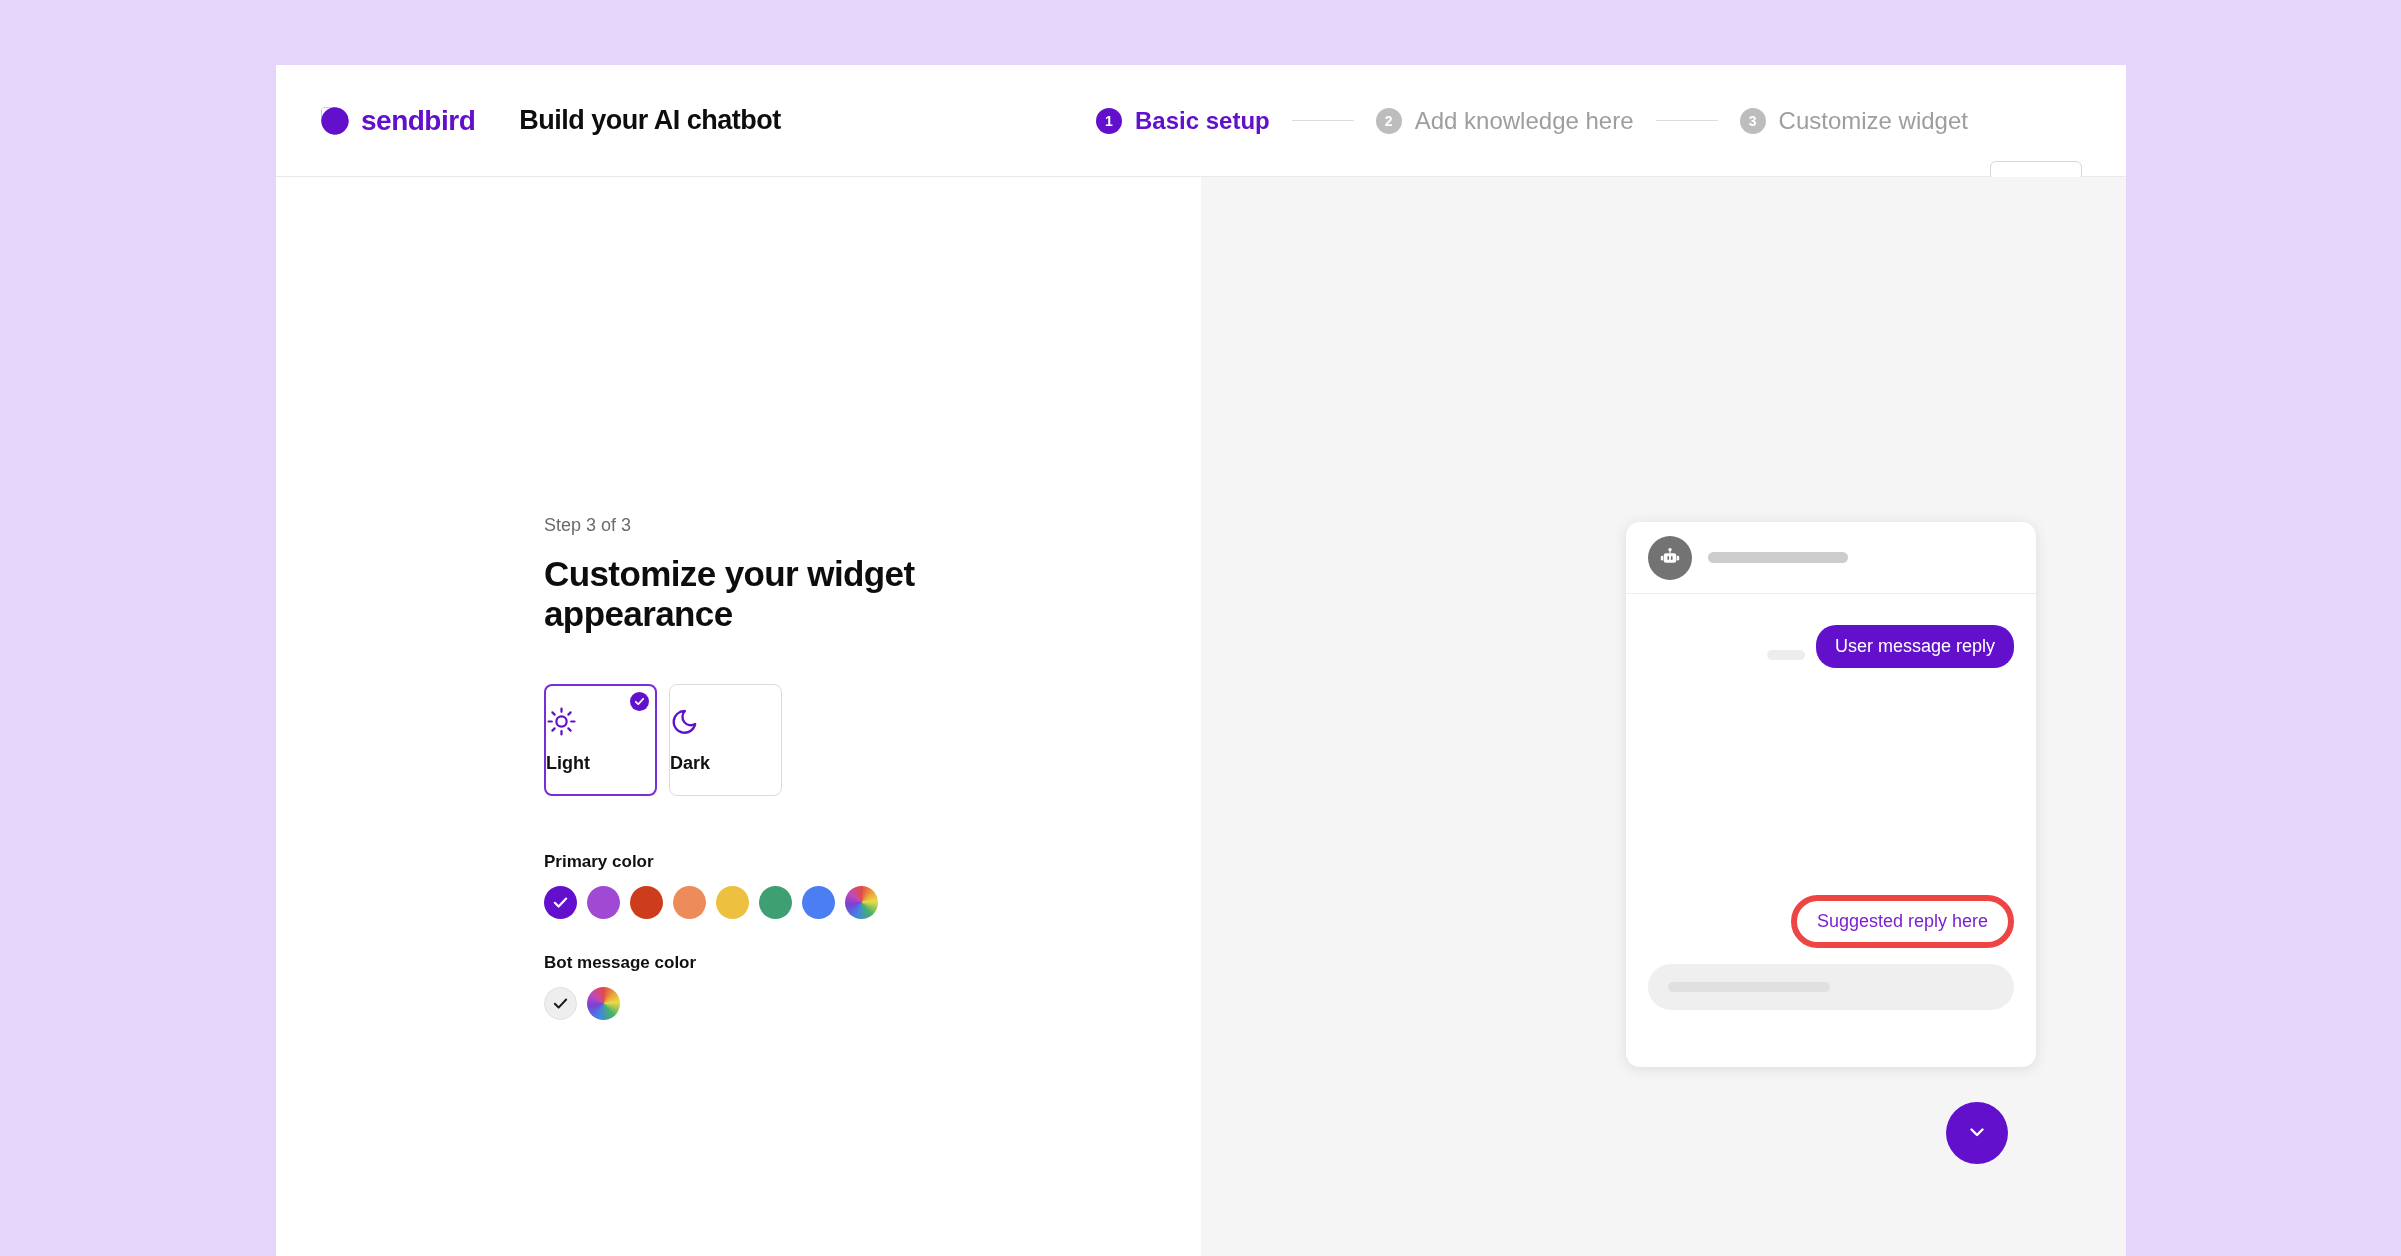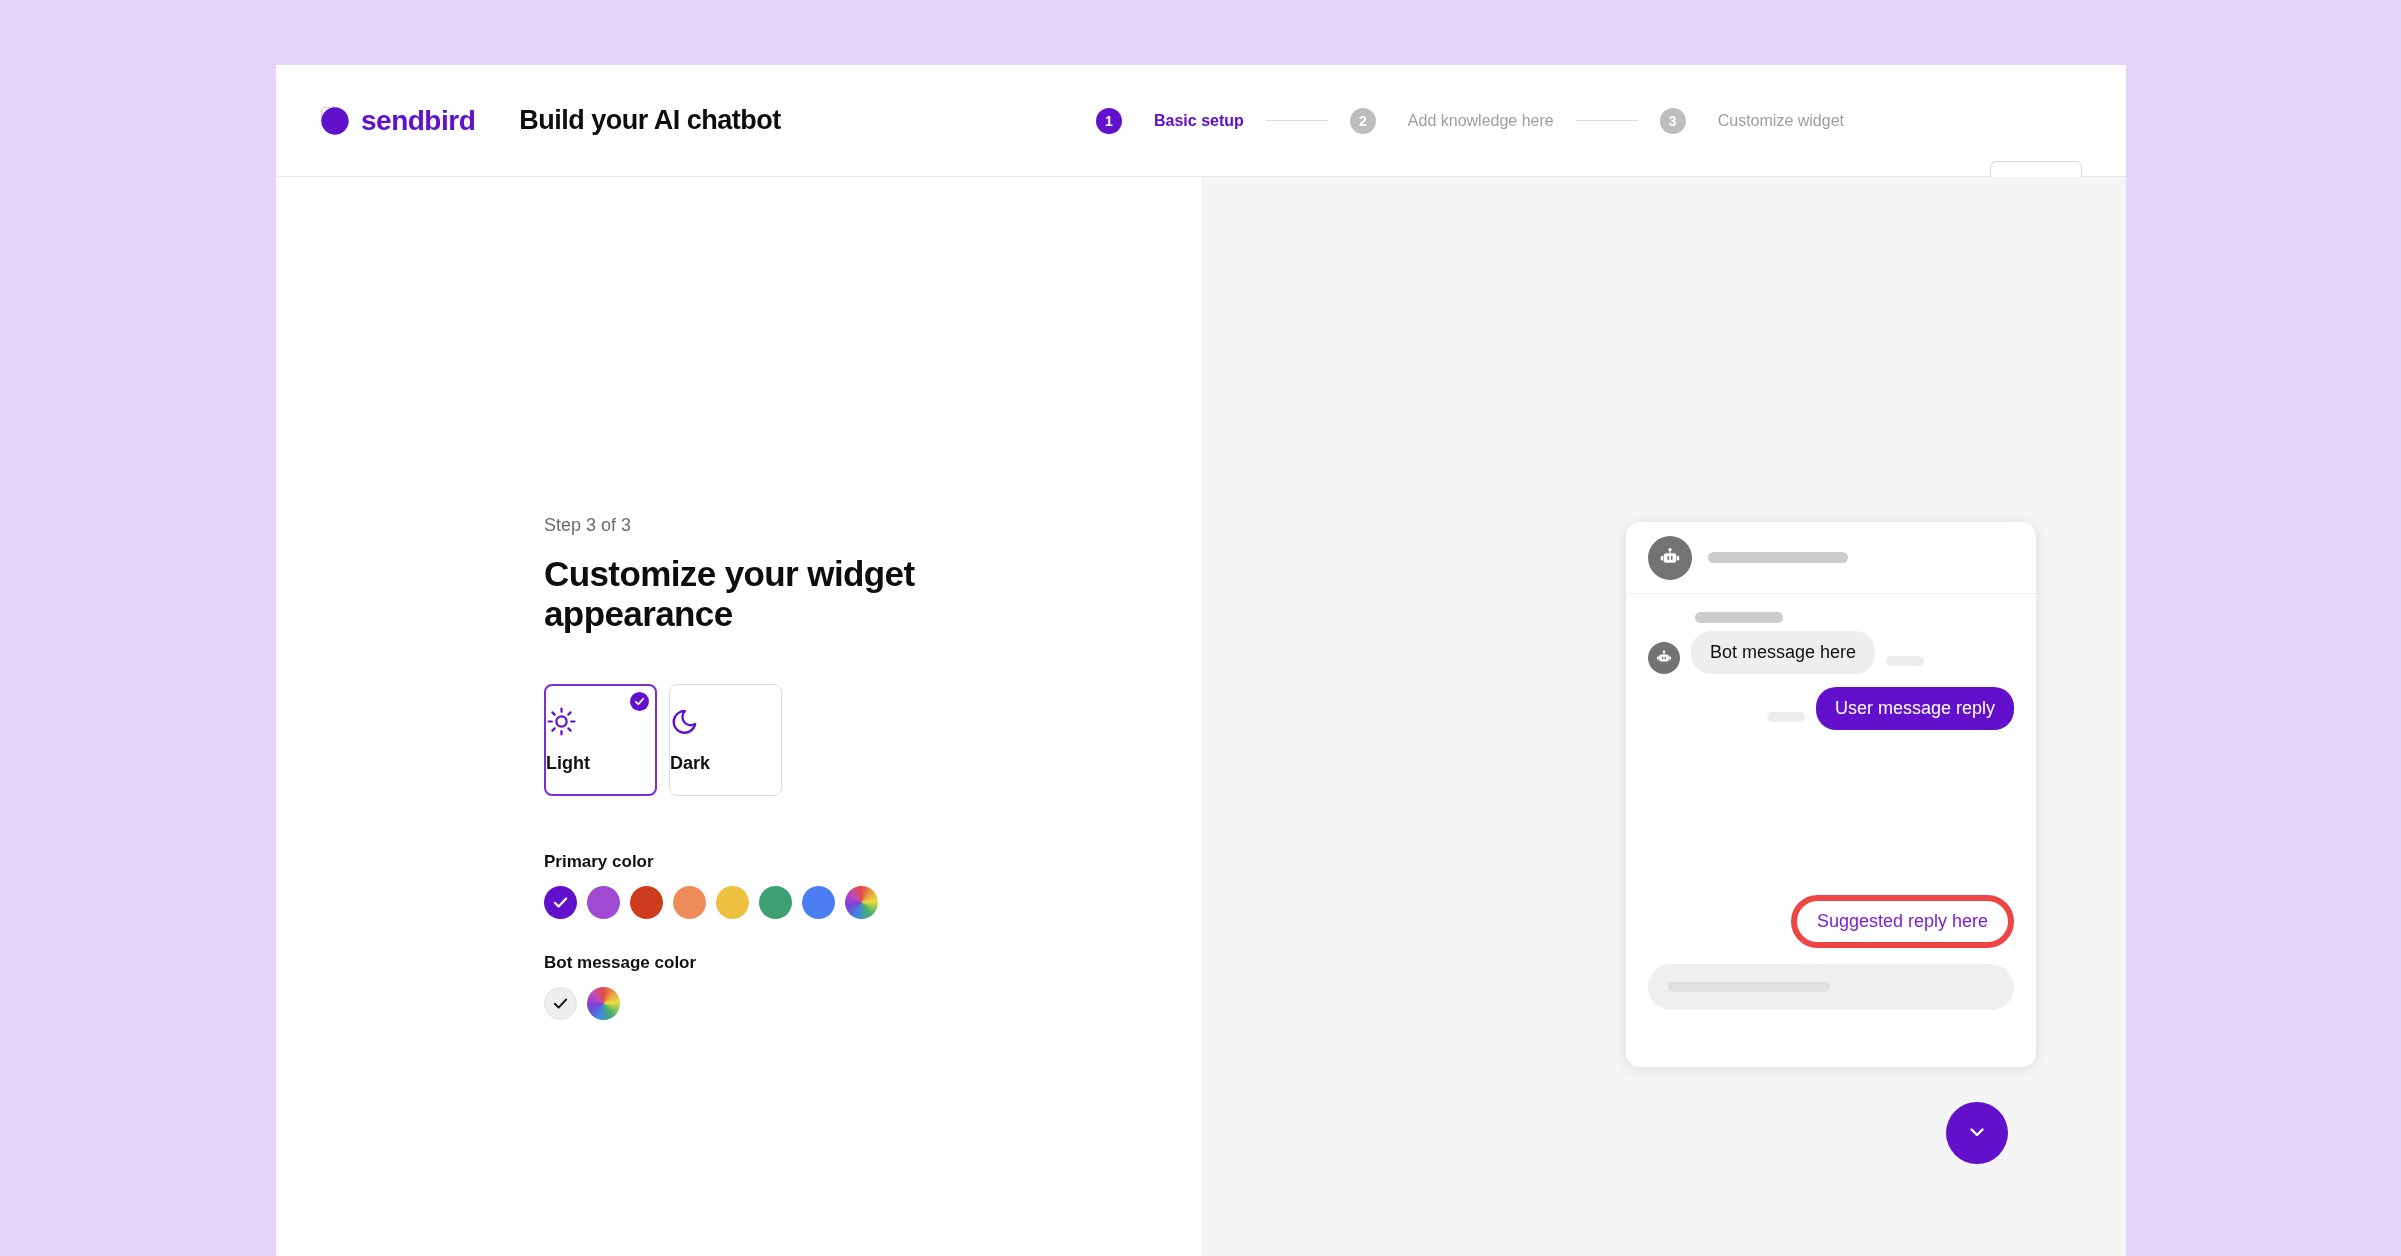--- a/index.html
+++ b/index.html
@@ -88,24 +88,23 @@
     width: 26px; height: 26px;
     border-radius: 50%;
     display: flex; align-items: center; justify-content: center;
     font-size: 14px; font-weight: 700;
     color: #ffffff;
     background: #bdbdbd;
     flex: 0 0 auto;
   }
   .step.active .step-num { background: #6210cc; }
   .step-label {
-    font-size: 16px;
+    font-size: 24px;
     color: #9e9e9e;
     white-space: nowrap;
-    margin-left: 19px;
   }
   .step.active .step-label { color: #6210cc; font-weight: 700; }
   .step-connector {
     width: 62px;
     height: 1px;
     background: #dcdcdc;
     margin: 0 22px;
   }
 
   #leave-button {
@@ -471,38 +470,20 @@
               <rect x="18.8" y="9.8" width="2.4" height="4.6" rx="1.2" fill="#ffffff"></rect>
               <rect x="9.4" y="10.1" width="1.7" height="3.9" rx="0.8" fill="#737373"></rect>
               <rect x="12.9" y="10.1" width="1.7" height="3.9" rx="0.8" fill="#737373"></rect>
             </svg>
           </span>
           <span class="ph-bar" style="width:140px;height:11px;"></span>
         </div>
 
         <div id="chat-body">
 
-          <div class="bot-row">
-            <span class="avatar small">
-              <svg width="18" height="18" viewBox="0 0 24 24">
-                <circle cx="12" cy="3.6" r="1.7" fill="#ffffff"></circle>
-                <rect x="11.4" y="4.9" width="1.2" height="2.2" fill="#ffffff"></rect>
-                <rect x="5.7" y="7.2" width="12.6" height="9.6" rx="2.4" fill="#ffffff"></rect>
-                <rect x="2.8" y="9.8" width="2.4" height="4.6" rx="1.2" fill="#ffffff"></rect>
-                <rect x="18.8" y="9.8" width="2.4" height="4.6" rx="1.2" fill="#ffffff"></rect>
-                <rect x="9.4" y="10.1" width="1.7" height="3.9" rx="0.8" fill="#737373"></rect>
-                <rect x="12.9" y="10.1" width="1.7" height="3.9" rx="0.8" fill="#737373"></rect>
-              </svg>
-            </span>
-            <div class="bot-stack">
-              <span class="ph-bar" style="width:88px;height:11px;margin-left:4px;"></span>
-              <span class="bubble-bot">Bot message here</span>
-            </div>
-            <span class="meta-bar"></span>
-          </div>
 
           <div class="user-row">
             <span class="meta-bar"></span>
             <span class="bubble-user">User message reply</span>
           </div>
 
           <div id="suggested-reply-row">
             <button class="suggested-pill">Suggested reply here</button>
           </div>
 

